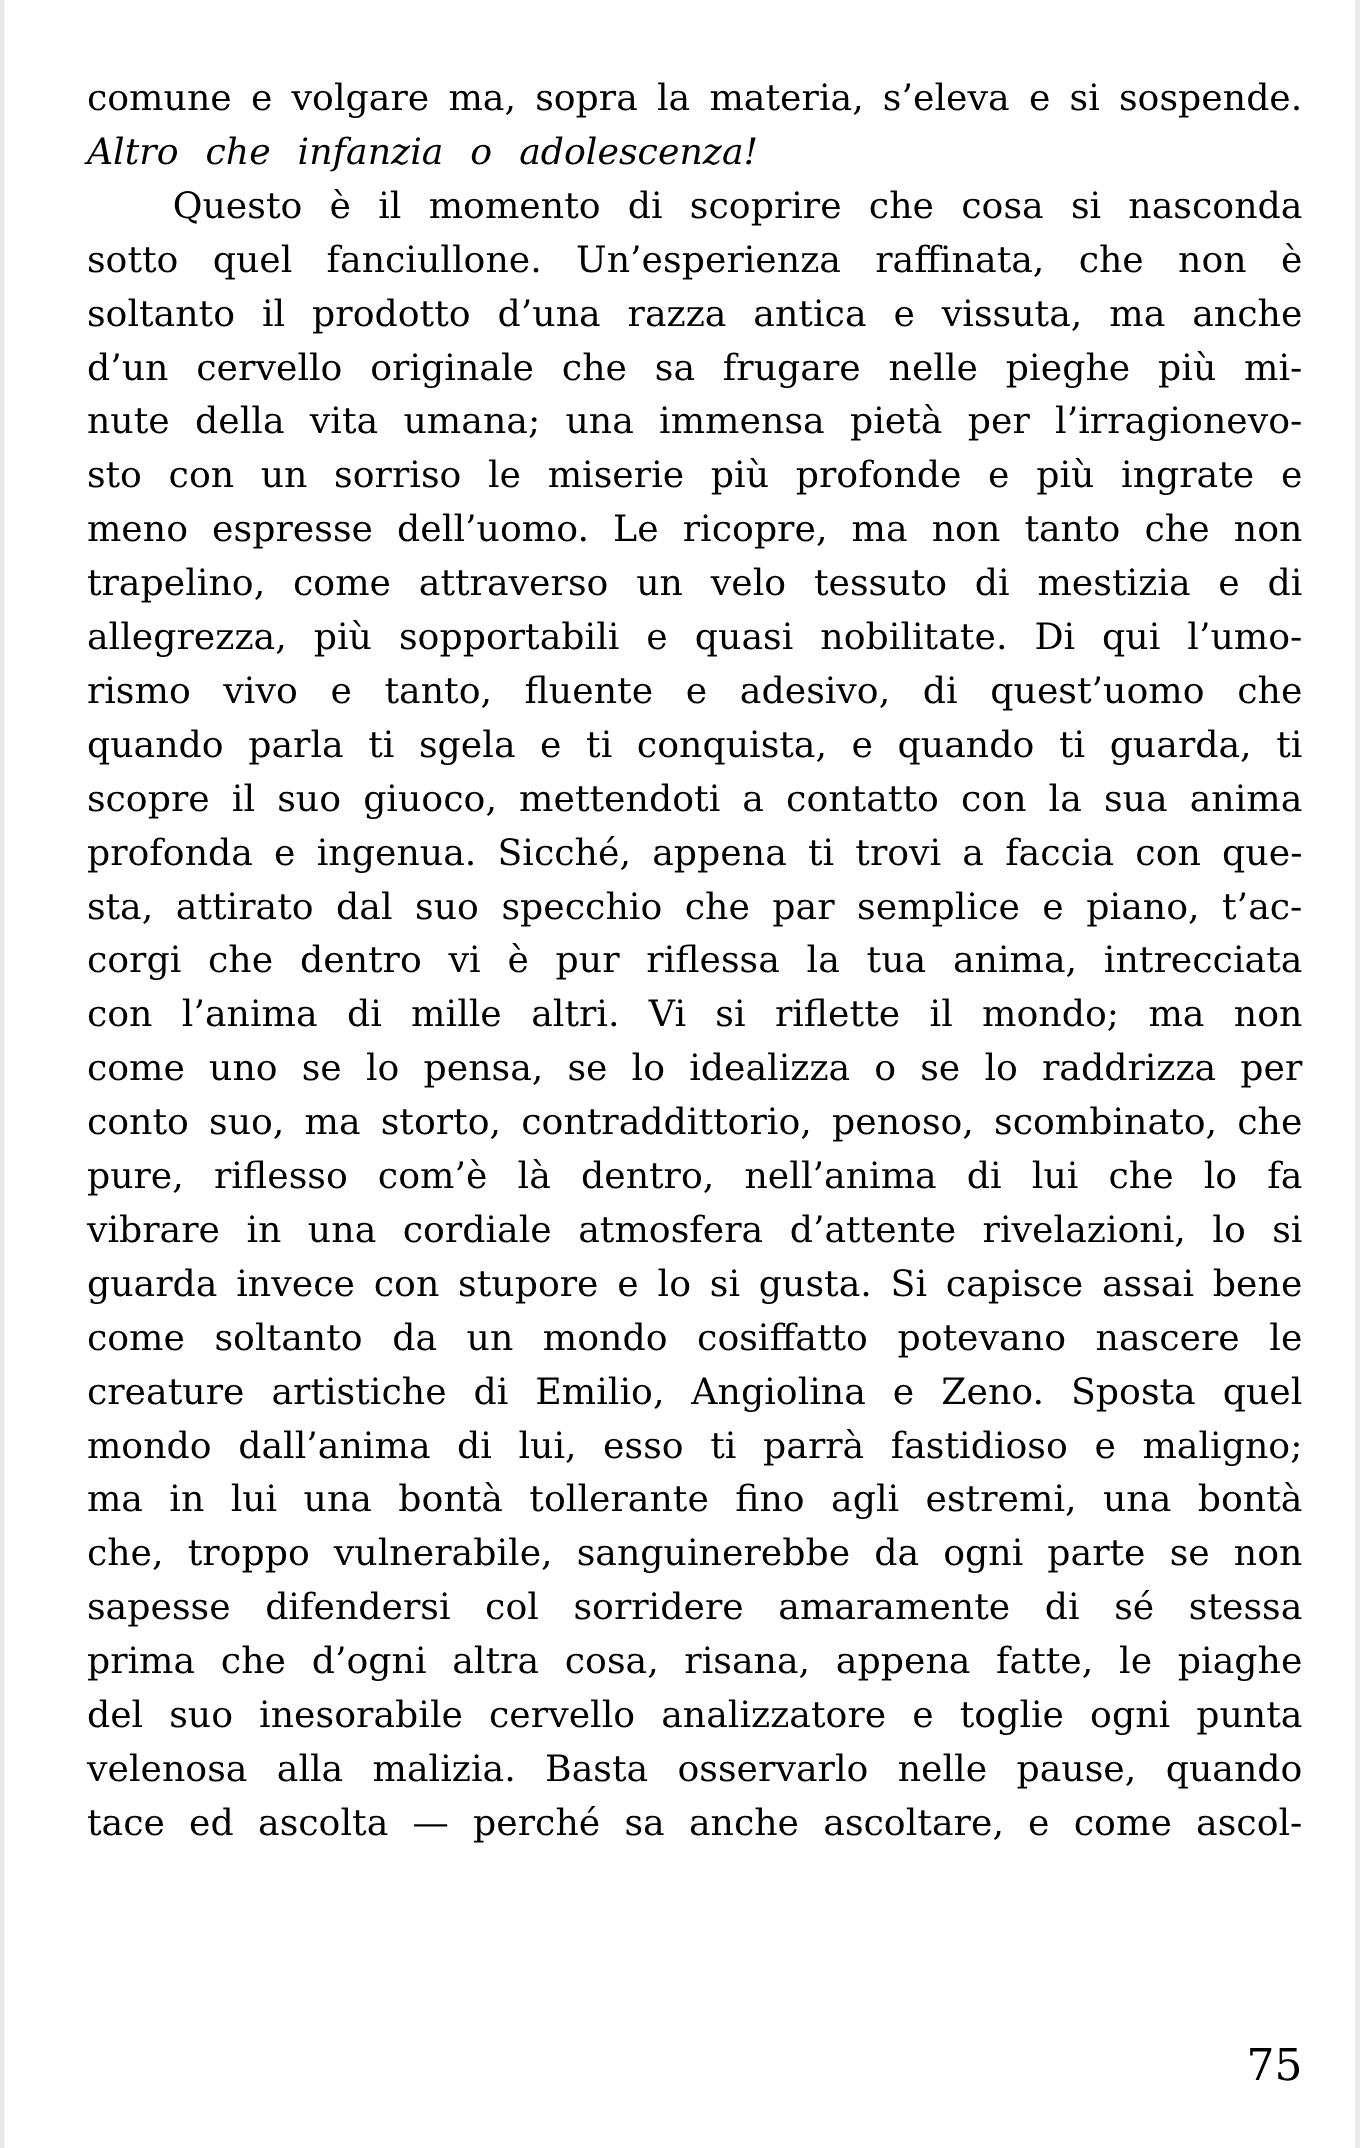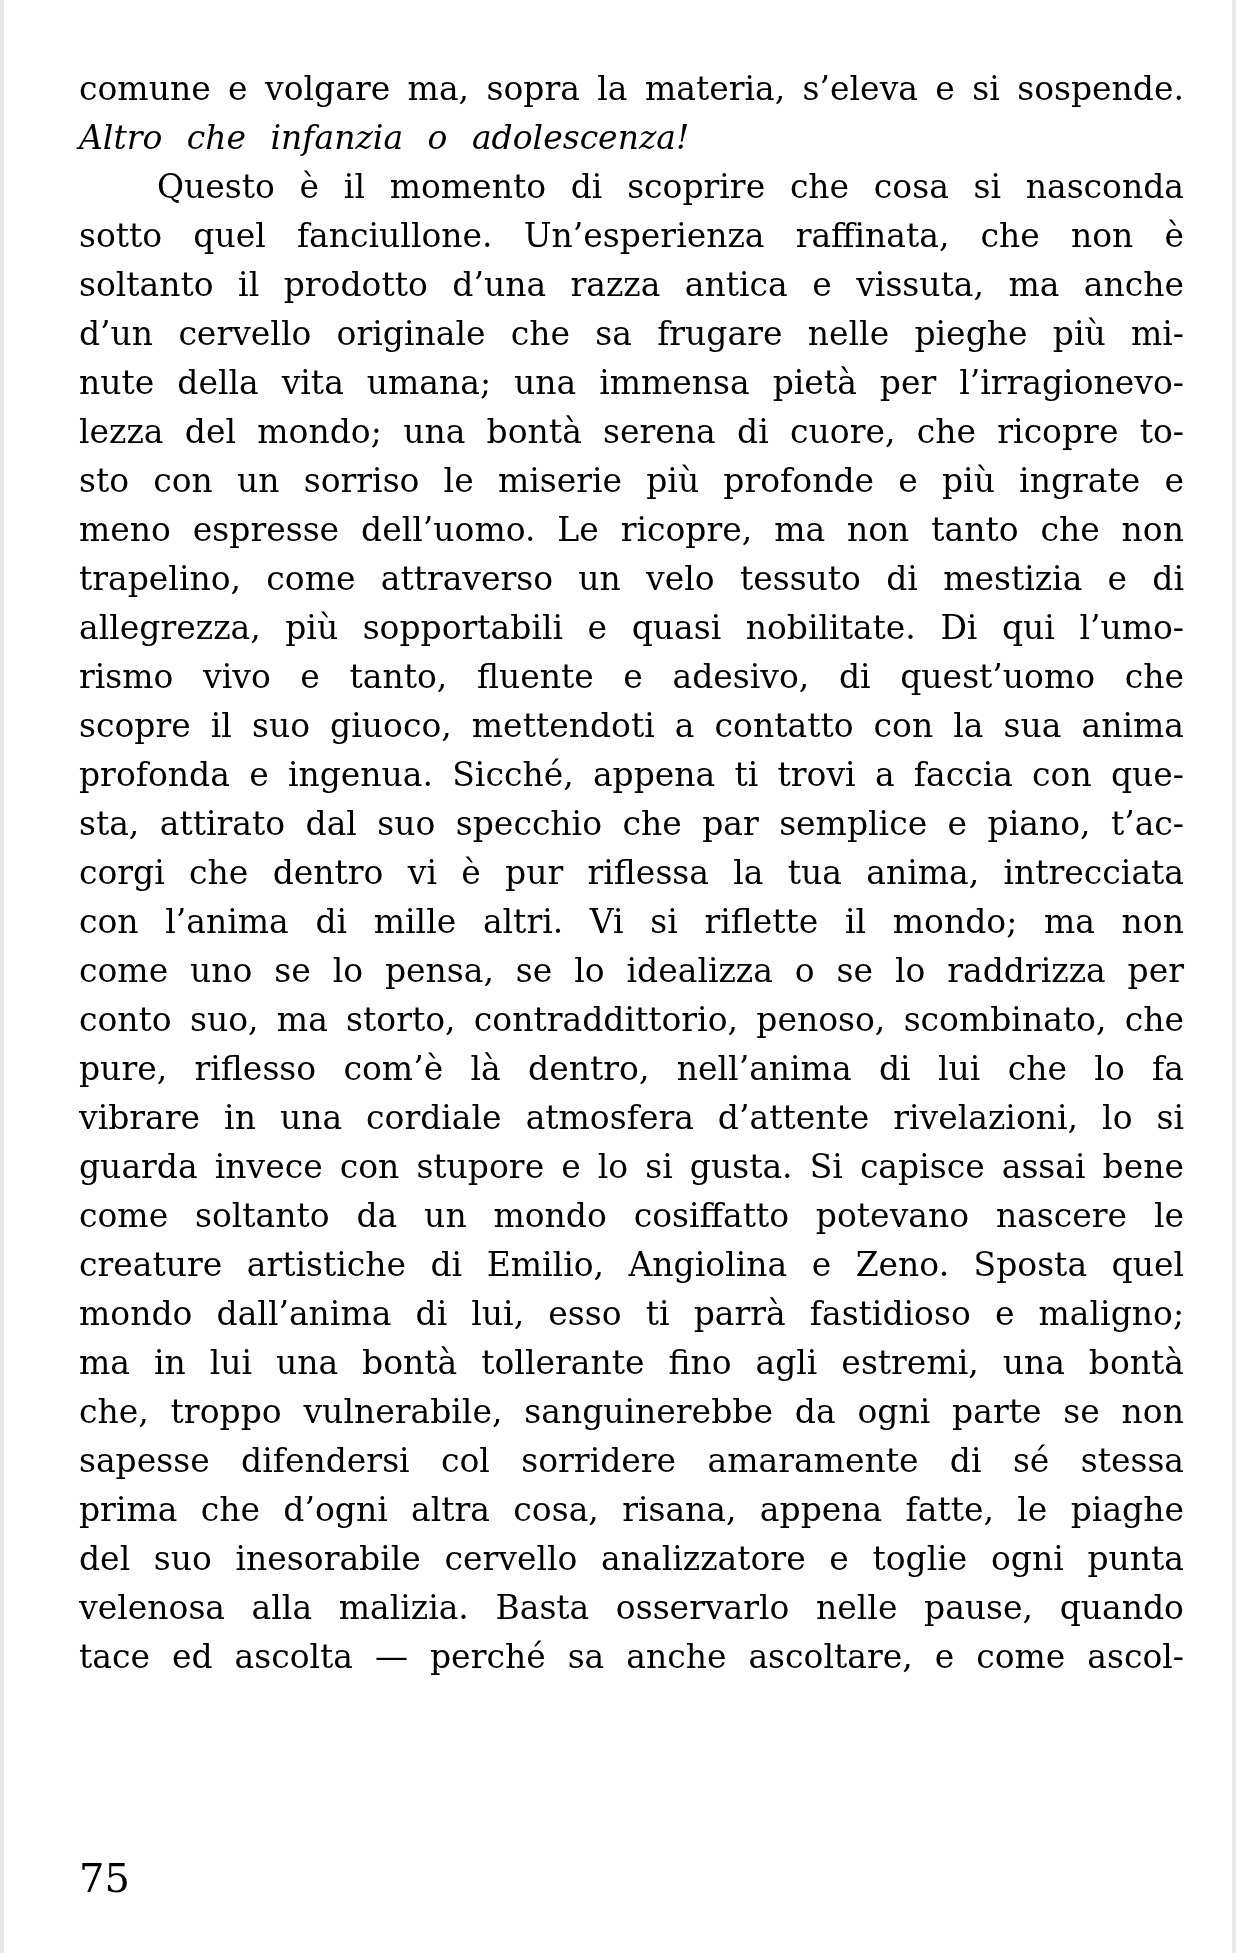--- a/index.html
+++ b/index.html
@@ -38,44 +38,44 @@
     font-style: italic;
   }
   .line.indent {
     text-indent: 78px;
   }
   .page-number {
     position: absolute;
     left: 75px;
     top: 1856px;
     width: 1105px;
-    text-align: left;
+    text-align: right;
     font-size: 40px;
     line-height: 44px;
     font-weight: 500;
   }
 </style>
 </head>
 <body>
 
 <div class="scan-page">
   <div class="text-block">
       <div class="line">comune e volgare ma, sopra la materia, s’eleva e si sospende.</div>
       <div class="line no-justify">Altro che infanzia o adolescenza!</div>
       <div class="line indent">Questo è il momento di scoprire che cosa si nasconda</div>
       <div class="line">sotto quel fanciullone. Un’esperienza raffinata, che non è</div>
       <div class="line">soltanto il prodotto d’una razza antica e vissuta, ma anche</div>
       <div class="line">d’un cervello originale che sa frugare nelle pieghe più mi-</div>
       <div class="line">nute della vita umana; una immensa pietà per l’irragionevo-</div>
-      <div class="line">lezza del mondo; una bontà serena di cuore, che ricopre to-</div>
       <div class="line">sto con un sorriso le miserie più profonde e più ingrate e</div>
       <div class="line">meno espresse dell’uomo. Le ricopre, ma non tanto che non</div>
       <div class="line">trapelino, come attraverso un velo tessuto di mestizia e di</div>
       <div class="line">allegrezza, più sopportabili e quasi nobilitate. Di qui l’umo-</div>
       <div class="line">rismo vivo e tanto, fluente e adesivo, di quest’uomo che</div>
+      <div class="line">quando parla ti sgela e ti conquista, e quando ti guarda, ti</div>
       <div class="line">scopre il suo giuoco, mettendoti a contatto con la sua anima</div>
       <div class="line">profonda e ingenua. Sicché, appena ti trovi a faccia con que-</div>
       <div class="line">sta, attirato dal suo specchio che par semplice e piano, t’ac-</div>
       <div class="line">corgi che dentro vi è pur riflessa la tua anima, intrecciata</div>
       <div class="line">con l’anima di mille altri. Vi si riflette il mondo; ma non</div>
       <div class="line">come uno se lo pensa, se lo idealizza o se lo raddrizza per</div>
       <div class="line">conto suo, ma storto, contraddittorio, penoso, scombinato, che</div>
       <div class="line">pure, riflesso com’è là dentro, nell’anima di lui che lo fa</div>
       <div class="line">vibrare in una cordiale atmosfera d’attente rivelazioni, lo si</div>
       <div class="line">guarda invece con stupore e lo si gusta. Si capisce assai bene</div>

